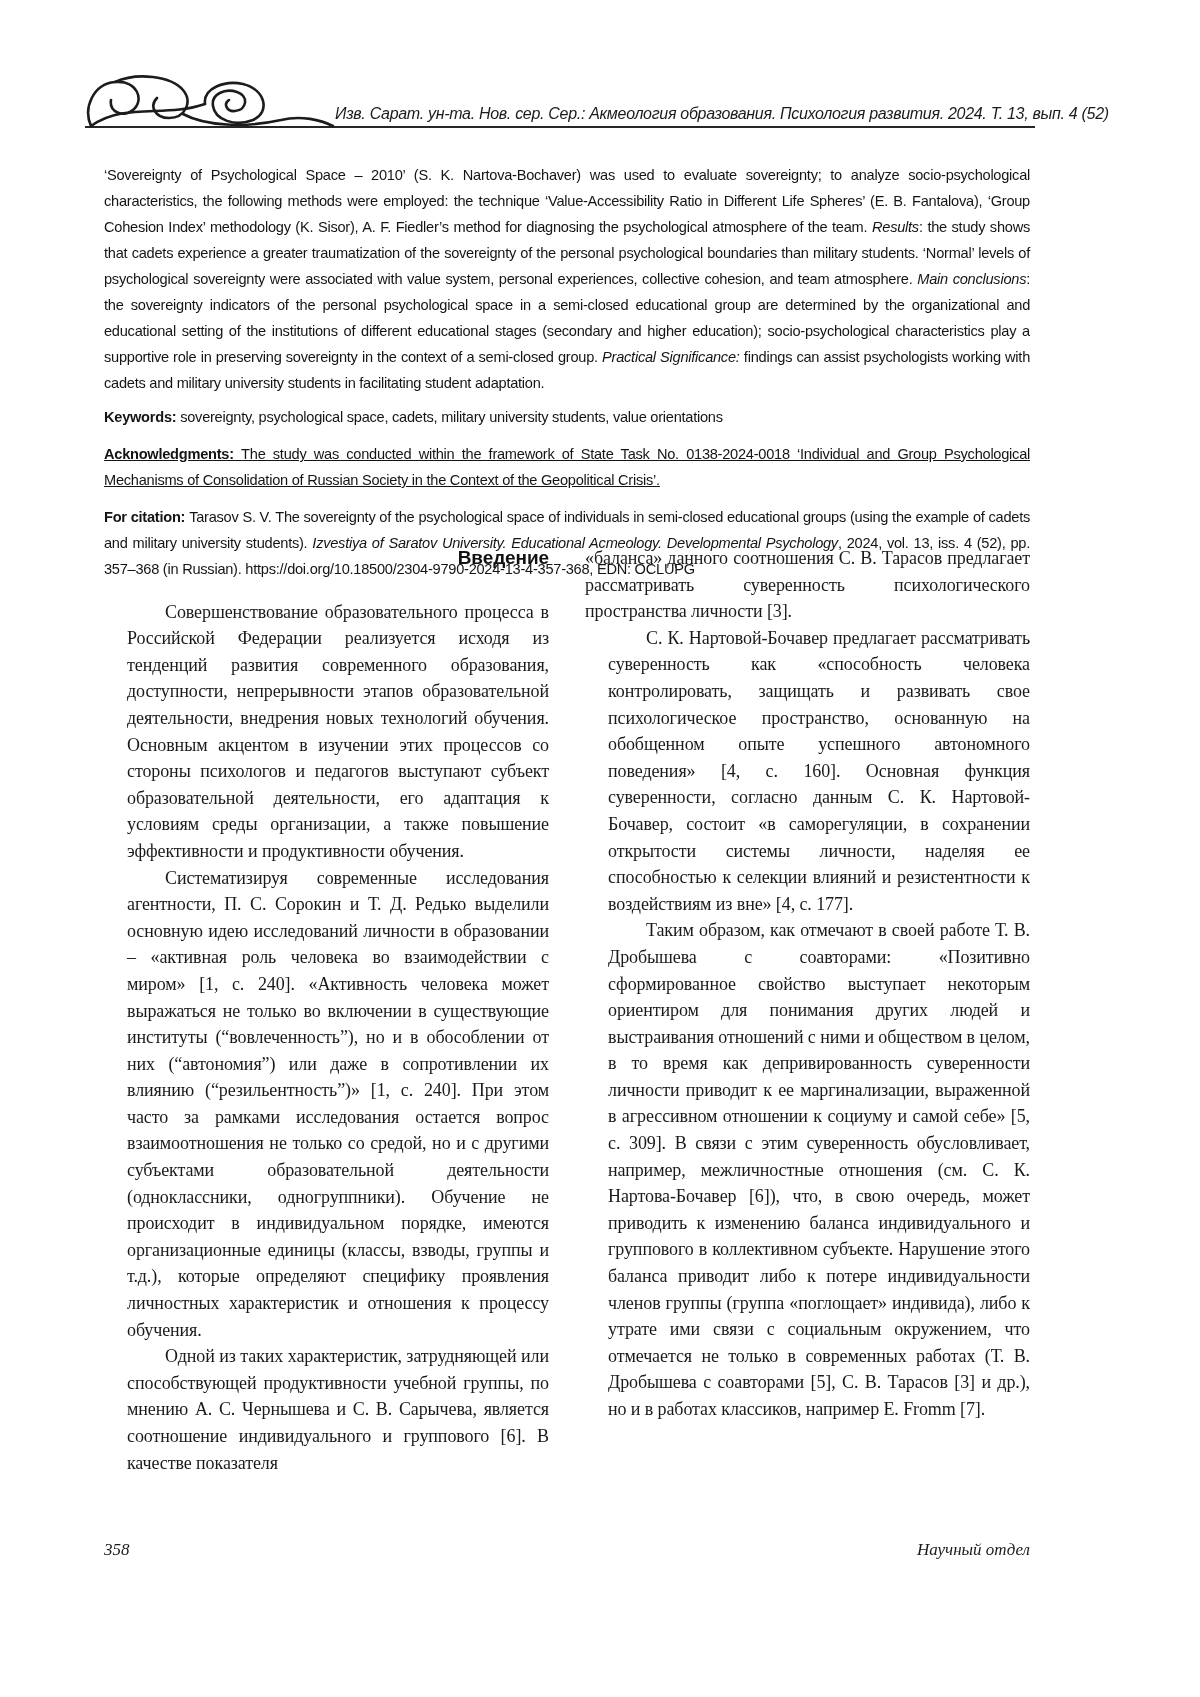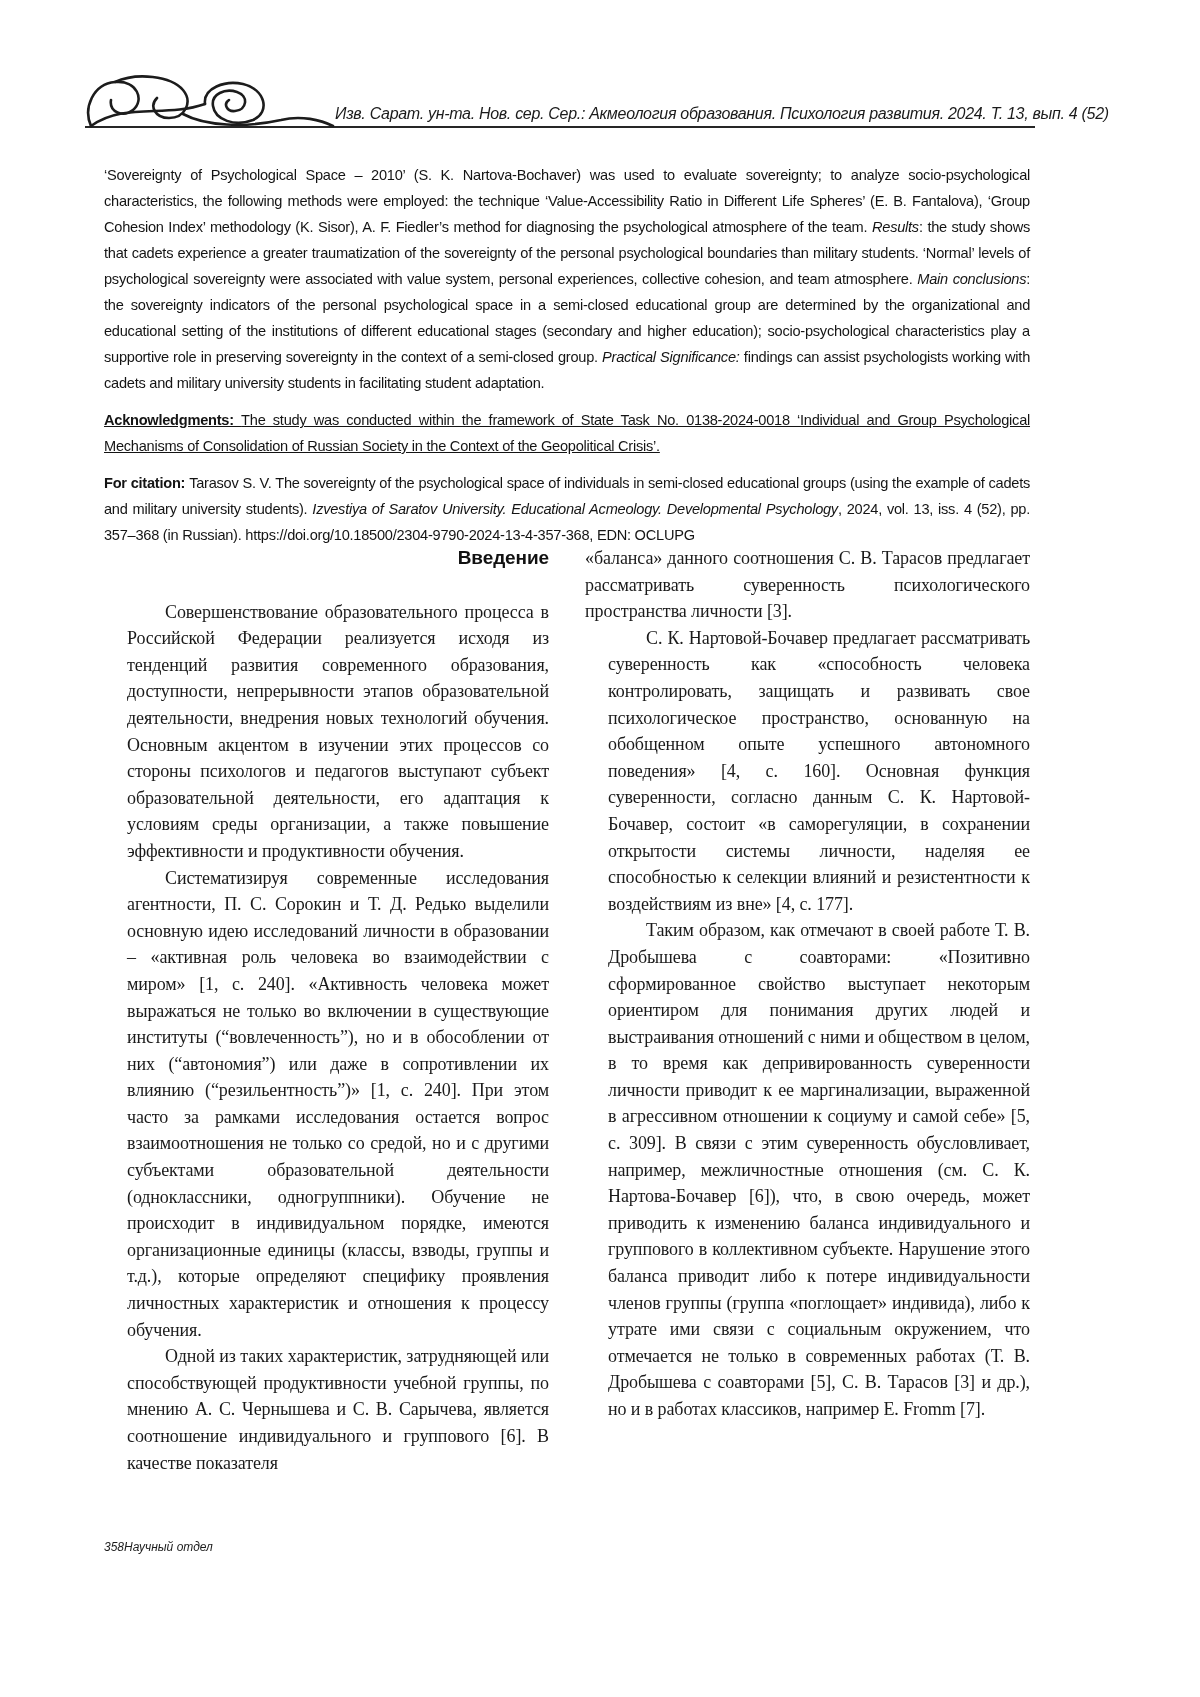--- a/index.html
+++ b/index.html
@@ -52,23 +52,23 @@
     font-family:"Liberation Sans", sans-serif;
     font-size:19px; font-weight:bold; color:#111;
     margin:0 0 27px 0; text-align:right;
   }
   .col p { margin:0; }
   .col p.indent { text-indent:38px;margin-left:23px; }
 
   
   .ftr {
     position:absolute; left:104px; top:1540px; width:926px;
-    display:flex; align-items:baseline;
-    font-family:Liberation Sans, sans-serif;
-    font-style:italic; font-size:12px; color:#1b1b1b;
+    display:flex; justify-content:space-between; align-items:baseline;
+    font-family:Liberation Serif, serif;
+    font-style:italic; font-size:17px; color:#1b1b1b;
   }
 </style>
 </head>
 <body>
 
 <div class="page">
 
   <div class="hdr">
     <span class="logo">
       <svg width="250" height="56" viewBox="0 0 250 56" fill="none" xmlns="http://www.w3.org/2000/svg">
@@ -79,20 +79,21 @@
           <path d="M98,40 C120,52 160,54 196,46 C216,41 236,46 248,52"></path>
           <path d="M6,52 C40,28 80,44 120,30"></path>
         </g>
       </svg>
     </span>
     <span class="journal-title">Изв. Сарат. ун-та. Нов. сер. Сер.: Акмеология образования. Психология развития. 2024. Т. 13, вып. 4 (52)</span>
   </div>
 
   <div class="meta">
     <p><span>‘Sovereignty of Psychological Space – 2010’ (S. K. Nartova-Bochaver) was used to evaluate sovereignty; to analyze socio-psychological characteristics, the following methods were employed: the technique ‘Value-Accessibility Ratio in Different Life Spheres’ (E. B. Fantalova), ‘Group Cohesion Index’ methodology (K. Sisor), A. F. Fiedler’s method for diagnosing the psychological atmosphere of the team. </span><i>Results</i><span>: the study shows that cadets experience a greater traumatization of the sovereignty of the personal psychological boundaries than military students. ‘Normal’ levels of psychological sovereignty were associated with value system, personal experiences, collective cohesion, and team atmosphere. </span><i>Main conclusions</i><span>: the sovereignty indicators of the personal psychological space in a semi-closed educational group are determined by the organizational and educational setting of the institutions of different educational stages (secondary and higher education); socio-psychological characteristics play a supportive role in preserving sovereignty in the context of a semi-closed group. </span><i>Practical Significance:</i><span> findings can assist psychologists working with cadets and military university students in facilitating student adaptation.</span></p>
+    <p class="kw"><b>Keywords: </b><span>sovereignty, psychological space, cadets, military university students, value orientations</span></p>
     <p class="ack"><b>Acknowledgments: </b><span>The study was conducted within the framework of State Task No. 0138-2024-0018 ‘Individual and Group Psychological Mechanisms of Consolidation of Russian Society in the Context of the Geopolitical Crisis’.</span></p>
     <p class="cit"><b>For citation: </b><span>Tarasov S. V. The sovereignty of the psychological space of individuals in semi-closed educational groups (using the example of cadets and military university students). </span><i>Izvestiya of Saratov University. Educational Acmeology. Developmental Psychology</i><span>, 2024, vol. 13, iss. 4 (52), pp. 357–368 (in Russian). https://doi.org/10.18500/2304-9790-2024-13-4-357-368, EDN: OCLUPG</span></p>
   </div>
 
   <div class="columns">
     <div class="col">
       <h2>Введение</h2>
       <p class="indent">Совершенствование образовательного процесса в Российской Федерации реализуется исходя из тенденций развития современного образования, доступности, непрерывности этапов образовательной деятельности, внедрения новых технологий обучения. Основным акцентом в изучении этих процессов со стороны психологов и педагогов выступают субъект образовательной деятельности, его адаптация к условиям среды организации, а также повышение эффективности и продуктивности обучения.</p>
       <p class="indent">Систематизируя современные исследования агентности, П. С. Сорокин и Т. Д. Редько выделили основную идею исследований личности в образовании – «активная роль человека во взаимодействии с миром» [1, с. 240]. «Активность человека может выражаться не только во включении в существующие институты (“вовлеченность”), но и в обособлении от них (“автономия”) или даже в сопротивлении их влиянию (“резильентность”)» [1, с. 240]. При этом часто за рамками исследования остается вопрос взаимоотношения не только со средой, но и с другими субъектами образовательной деятельности (одноклассники, одногруппники). Обучение не происходит в индивидуальном порядке, имеются организационные единицы (классы, взводы, группы и т.д.), которые определяют специфику проявления личностных характеристик и отношения к процессу обучения.</p>
       <p class="indent">Одной из таких характеристик, затрудняющей или способствующей продуктивности учебной группы, по мнению А. С. Чернышева и С. В. Сарычева, является соотношение индивидуального и группового [6]. В качестве показателя</p>

